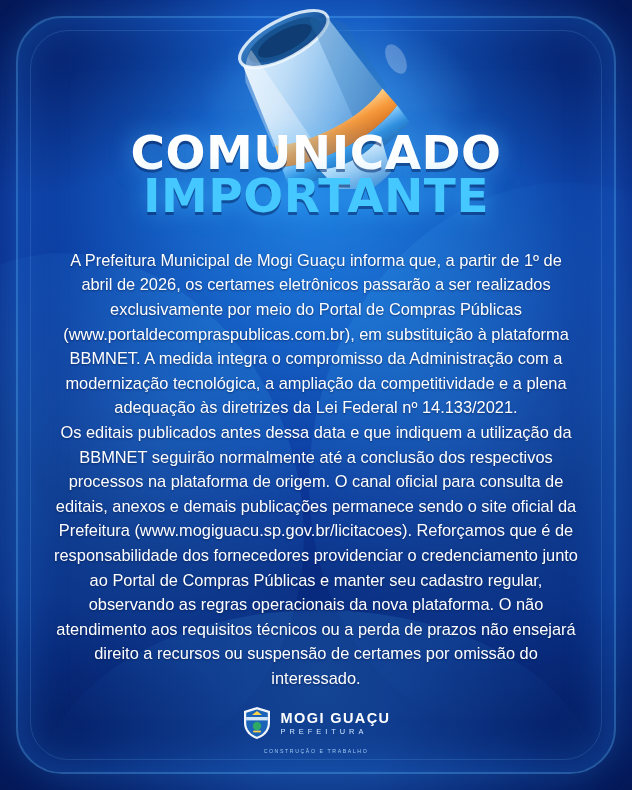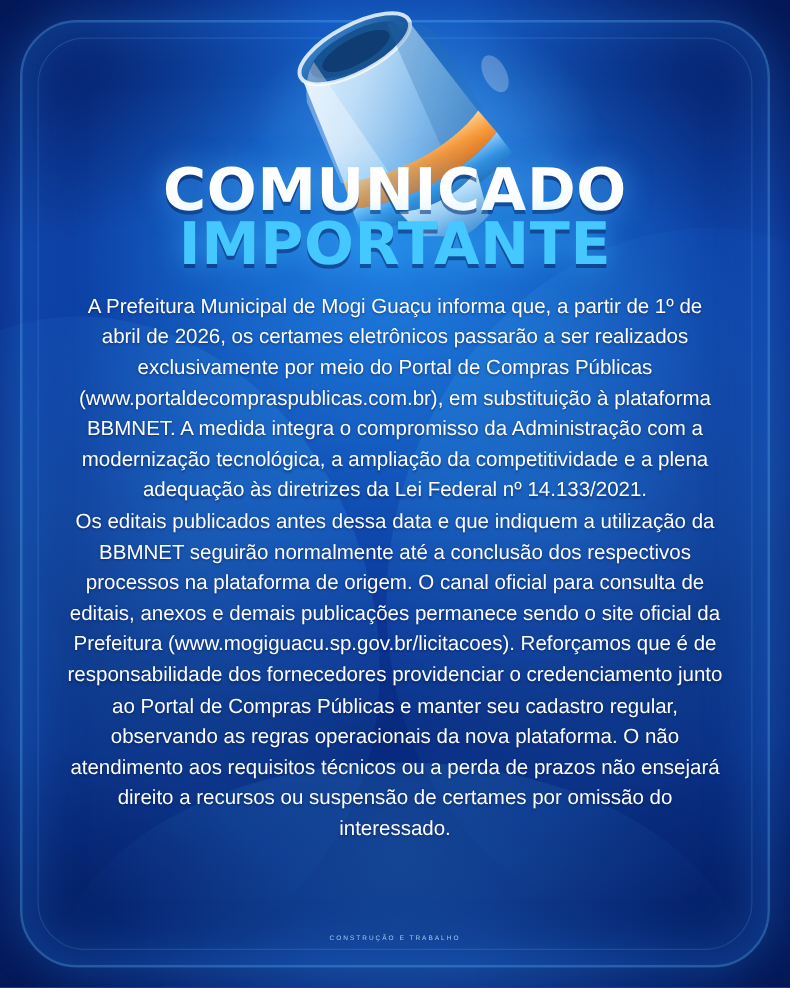--- a/index.html
+++ b/index.html
@@ -119,21 +119,21 @@
   }
 
   .para {
     color: #ffffff;
     font-size: 16.4px;
     line-height: 1.50;
     margin: 0;
     padding: 0 4px;
     text-shadow: 0 1px 2px rgba(3,22,70,0.55);
   }
-  .para.p1 { margin-top: 16px; }
+  .para.p1 { margin-top: 31px; }
   .para.p2 { }
 
   .logo-area {
     position: absolute;
     left: 0; right: 0;
     bottom: 36px;
     display: flex;
     flex-direction: column;
     align-items: center;
     gap: 3px;
@@ -254,16 +254,30 @@
     <div class="title-block">
       <span class="title-line1">COMUNICADO</span>
       <span class="title-line2">IMPORTANTE</span>
     </div>
 
     <p class="para p1">A Prefeitura Municipal de Mogi Guaçu informa que, a partir de 1º de abril de 2026, os certames eletrônicos passarão a ser realizados exclusivamente por meio do Portal de Compras Públicas (www.portaldecompraspublicas.com.br), em substituição à plataforma BBMNET. A medida integra o compromisso da Administração com a modernização tecnológica, a ampliação da competitividade e a plena adequação às diretrizes da Lei Federal nº 14.133/2021.</p>
     <p class="para p2">Os editais publicados antes dessa data e que indiquem a utilização da BBMNET seguirão normalmente até a conclusão dos respectivos processos na plataforma de origem. O canal oficial para consulta de editais, anexos e demais publicações permanece sendo o site oficial da Prefeitura (www.mogiguacu.sp.gov.br/licitacoes). Reforçamos que é de responsabilidade dos fornecedores providenciar o credenciamento junto ao Portal de Compras Públicas e manter seu cadastro regular, observando as regras operacionais da nova plataforma. O não atendimento aos requisitos técnicos ou a perda de prazos não ensejará direito a recursos ou suspensão de certames por omissão do interessado.</p>
   </div>
 
   <div class="logo-area">
+    <div class="logo-row">
+      <svg width="30" height="34" viewBox="0 0 30 34">
+        <path d="M15 1 L28 5 L28 17 C28 26 21 31 15 33 C9 31 2 26 2 17 L2 5 Z" fill="#ffffff" opacity="0.95"></path>
+        <path d="M15 3.4 L25.8 6.7 L25.8 17 C25.8 24.6 20 29 15 30.8 C10 29 4.2 24.6 4.2 17 L4.2 6.7 Z" fill="#1b63b8"></path>
+        <path d="M4.2 11 L25.8 11 L25.8 14.4 L4.2 14.4 Z" fill="#e8f3ff" opacity="0.9"></path>
+        <path d="M15 5 L20 9 L10 9 Z" fill="#ffd24a"></path>
+        <circle cx="15" cy="20" r="4.2" fill="#2fa866"></circle>
+        <path d="M11.2 24.6 L18.8 24.6 L18.8 26.4 L11.2 26.4 Z" fill="#ffd24a"></path>
+      </svg>
+      <div class="logo-text">
+        <span class="logo-city">MOGI GUAÇU</span>
+        <span class="logo-sub">PREFEITURA</span>
+      </div>
+    </div>
     <span class="logo-tag">CONSTRUÇÃO E TRABALHO</span>
   </div>
 
 </div>
 
 </body></html>

